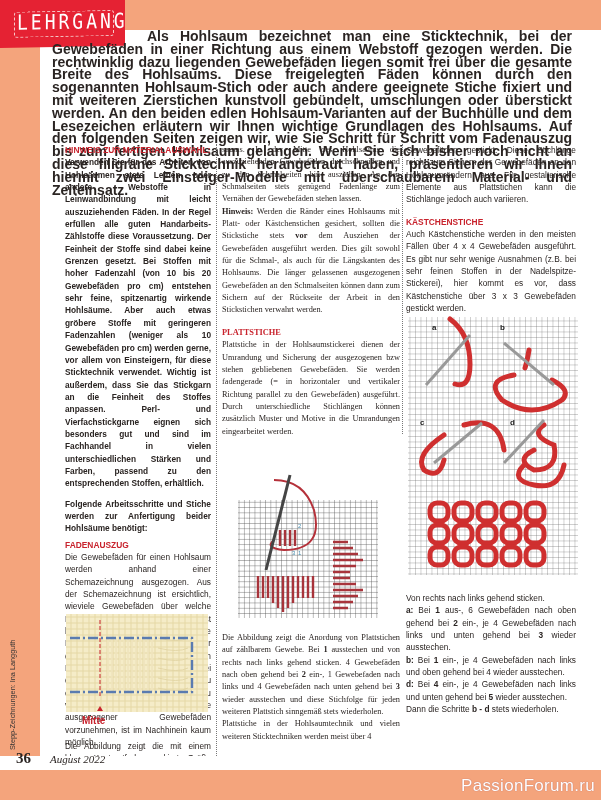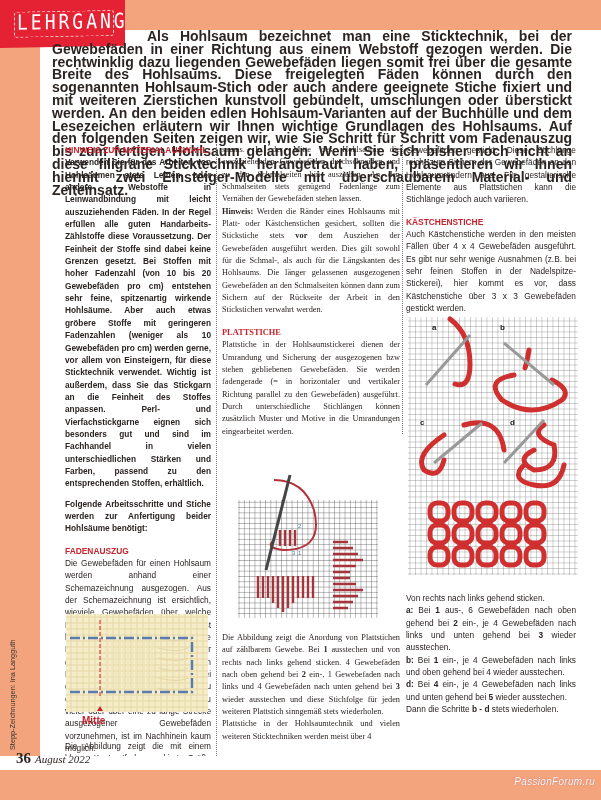--- a/index.html
+++ b/index.html
@@ -14,42 +14,42 @@
   .col2{left:222px;width:178px;font-family:Liberation Serif, serif;}
   .col3{left:406px;width:170px;}
   .sep{position:absolute;top:144px;width:0;border-left:1px dotted #777;}
   .h{color:#c8232d;font-weight:bold;font-size:8.4px;margin-top:8px;text-transform:uppercase;}
   .b{font-weight:bold;}
   .p{margin:0;}
   .gap{height:8px;}
   .fig{position:absolute;}
   .credit{position:absolute;left:8px;top:750px;transform:rotate(-90deg);transform-origin:left top;font-size:7.3px;color:#333;white-space:nowrap;}
   .footer-num{position:absolute;left:16px;top:767px;font-family:"Liberation Serif",serif;font-size:15px;font-weight:bold;}
-  .footer-date{position:absolute;left:35px;top:770px;font-family:"Liberation Serif",serif;font-style:italic;font-size:11px;text-align:right;}
-  .watermark{position:absolute;right:6px;top:776px;font-size:10px;color:#fff;letter-spacing:0.3px;text-shadow:0 0 1px #a55;font-style:italic;}
+  .footer-date{position:absolute;left:50px;top:770px;font-family:"Liberation Serif",serif;font-style:italic;font-size:11px;text-align:right;}
+  .watermark{position:absolute;right:6px;top:776px;font-size:17px;color:#fff;letter-spacing:0.3px;text-shadow:0 0 1px #a55;}
   .bottom-band{position:absolute;left:0;top:770px;width:601px;height:30px;background:#f4a47c;}
 </style>
 </head>
 <body>
 
 <div class="page"></div>
 
 <div class="tag">
   <div class="tag-inner"></div>
   <span class="tag-text">LEHRGANG</span>
 </div>
 
 <div class="intro" style="text-indent:95px;">Als Hohlsaum bezeichnet man eine Sticktechnik, bei der Gewebefäden in einer Richtung aus einem Webstoff gezogen werden. Die rechtwinklig dazu liegenden Gewebefäden liegen somit frei über die gesamte Breite des Hohlsaums. Diese freigelegten Fäden können durch den sogenannten Hohlsaum-Stich oder auch andere geeignete Stiche fixiert und mit weiteren Zierstichen kunstvoll gebündelt, umschlungen oder überstickt werden. An den beiden edlen Hohlsaum-Varianten auf der Buchhülle und dem Lesezeichen erläutern wir Ihnen wichtige Grundlagen des Hohlsaums. Auf den folgenden Seiten zeigen wir, wie Sie Schritt für Schritt vom Fadenauszug bis zum fertigen Hohlsaum gelangen. Wenn Sie sich bisher noch nicht an diese filigrane Sticktechnik herangetraut haben, präsentieren wir Ihnen hiermit zwei Einsteiger-Modelle mit überschaubarem Material- und Zeiteinsatz.</div>
 
 <div class="col col1">
   <div class="h" style="margin-top:0">Hinweis zur Materialauswahl:</div>
   <p class="p b">Verwenden Sie für das Arbeiten von Hohlsäumen stets Leinen- oder andere Webstoffe in Leinwandbindung mit leicht auszuziehenden Fäden. In der Regel erfüllen alle guten Handarbeits-Zählstoffe diese Voraussetzung. Der Feinheit der Stoffe sind dabei keine Grenzen gesetzt. Bei Stoffen mit hoher Fadenzahl (von 10 bis 20 Gewebefäden pro cm) entstehen sehr feine, spitzenartig wirkende Hohlsäume. Aber auch etwas gröbere Stoffe mit geringeren Fadenzahlen (weniger als 10 Gewebefäden pro cm) werden gerne, vor allem von Einsteigern, für diese Sticktechnik verwendet. Wichtig ist außerdem, dass Sie das Stickgarn an die Feinheit des Stoffes anpassen. Perl- und Vierfachstickgarne eignen sich besonders gut und sind im Fachhandel in vielen unterschiedlichen Stärken und Farben, passend zu den entsprechenden Stoffen, erhältlich.</p>
   <div class="gap"></div>
   <p class="p b">Folgende Arbeitsschritte und Stiche werden zur Anfertigung beider Hohlsäume benötigt:</p>
-  <div class="h" style="margin-top:10px">Fadenauszug</div>
+  <div class="h" style="margin-top:4px">Fadenauszug</div>
   <p class="p">Die Gewebefäden für einen Hohlsaum werden anhand einer Schemazeichnung ausgezogen. Aus der Schemazeichnung ist ersichtlich, wieviele Gewebefäden über welche Länge freigelegt werden. Es ist besonders für Anfänger ratsam, die Länge und Breite eines Hohlsaums vor dem Fadenauszug mit einem Kontrastfaden zu markieren und dabei die vorgegebene Fadenzahlen genau einzuhalten. Korrekturen wegen zu vieler oder über eine zu lange Strecke ausgezogener Gewebefäden vorzunehmen, ist im Nachhinein kaum möglich.</p>
 </div>
 
 <svg class="fig" style="left:62px;top:608px;" width="150" height="120">
   <defs>
     <pattern id="weave" width="6" height="6" patternUnits="userSpaceOnUse">
       <rect width="6" height="6" fill="#f5ecc8"></rect>
       <path d="M0 3h6M3 0v6" stroke="#e6d9a6" stroke-width="1"></path>
     </pattern>
   </defs>

